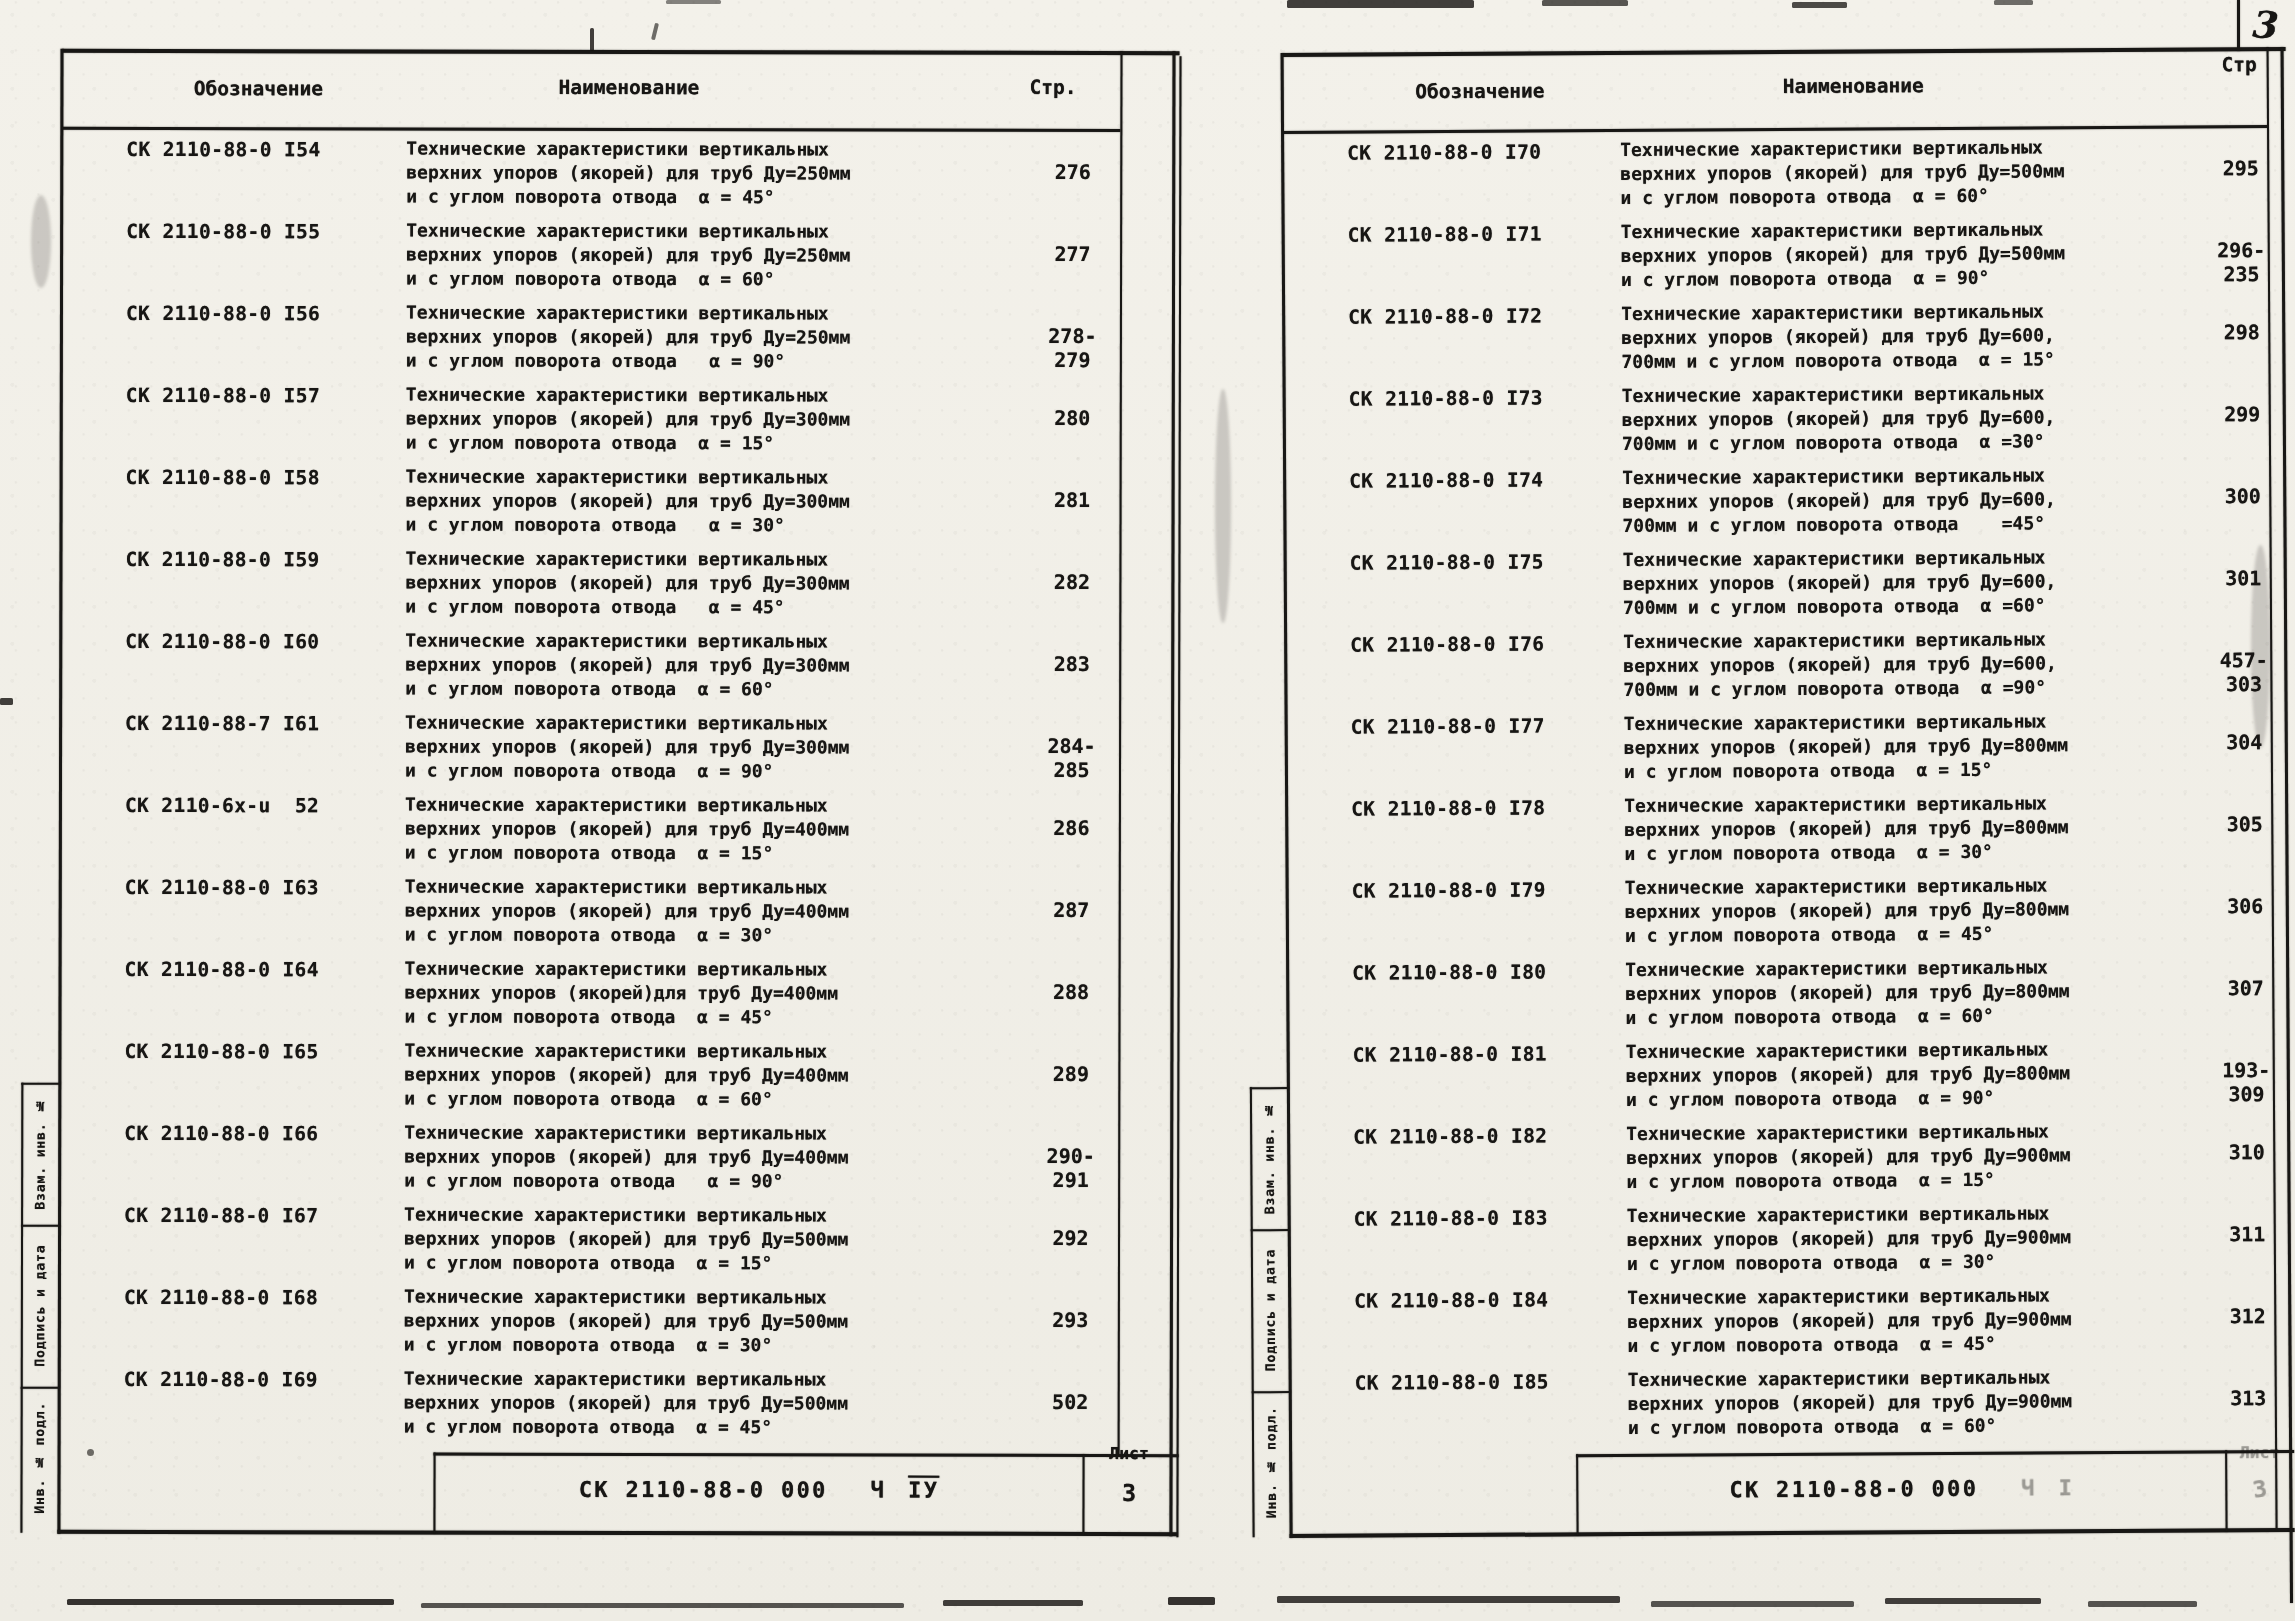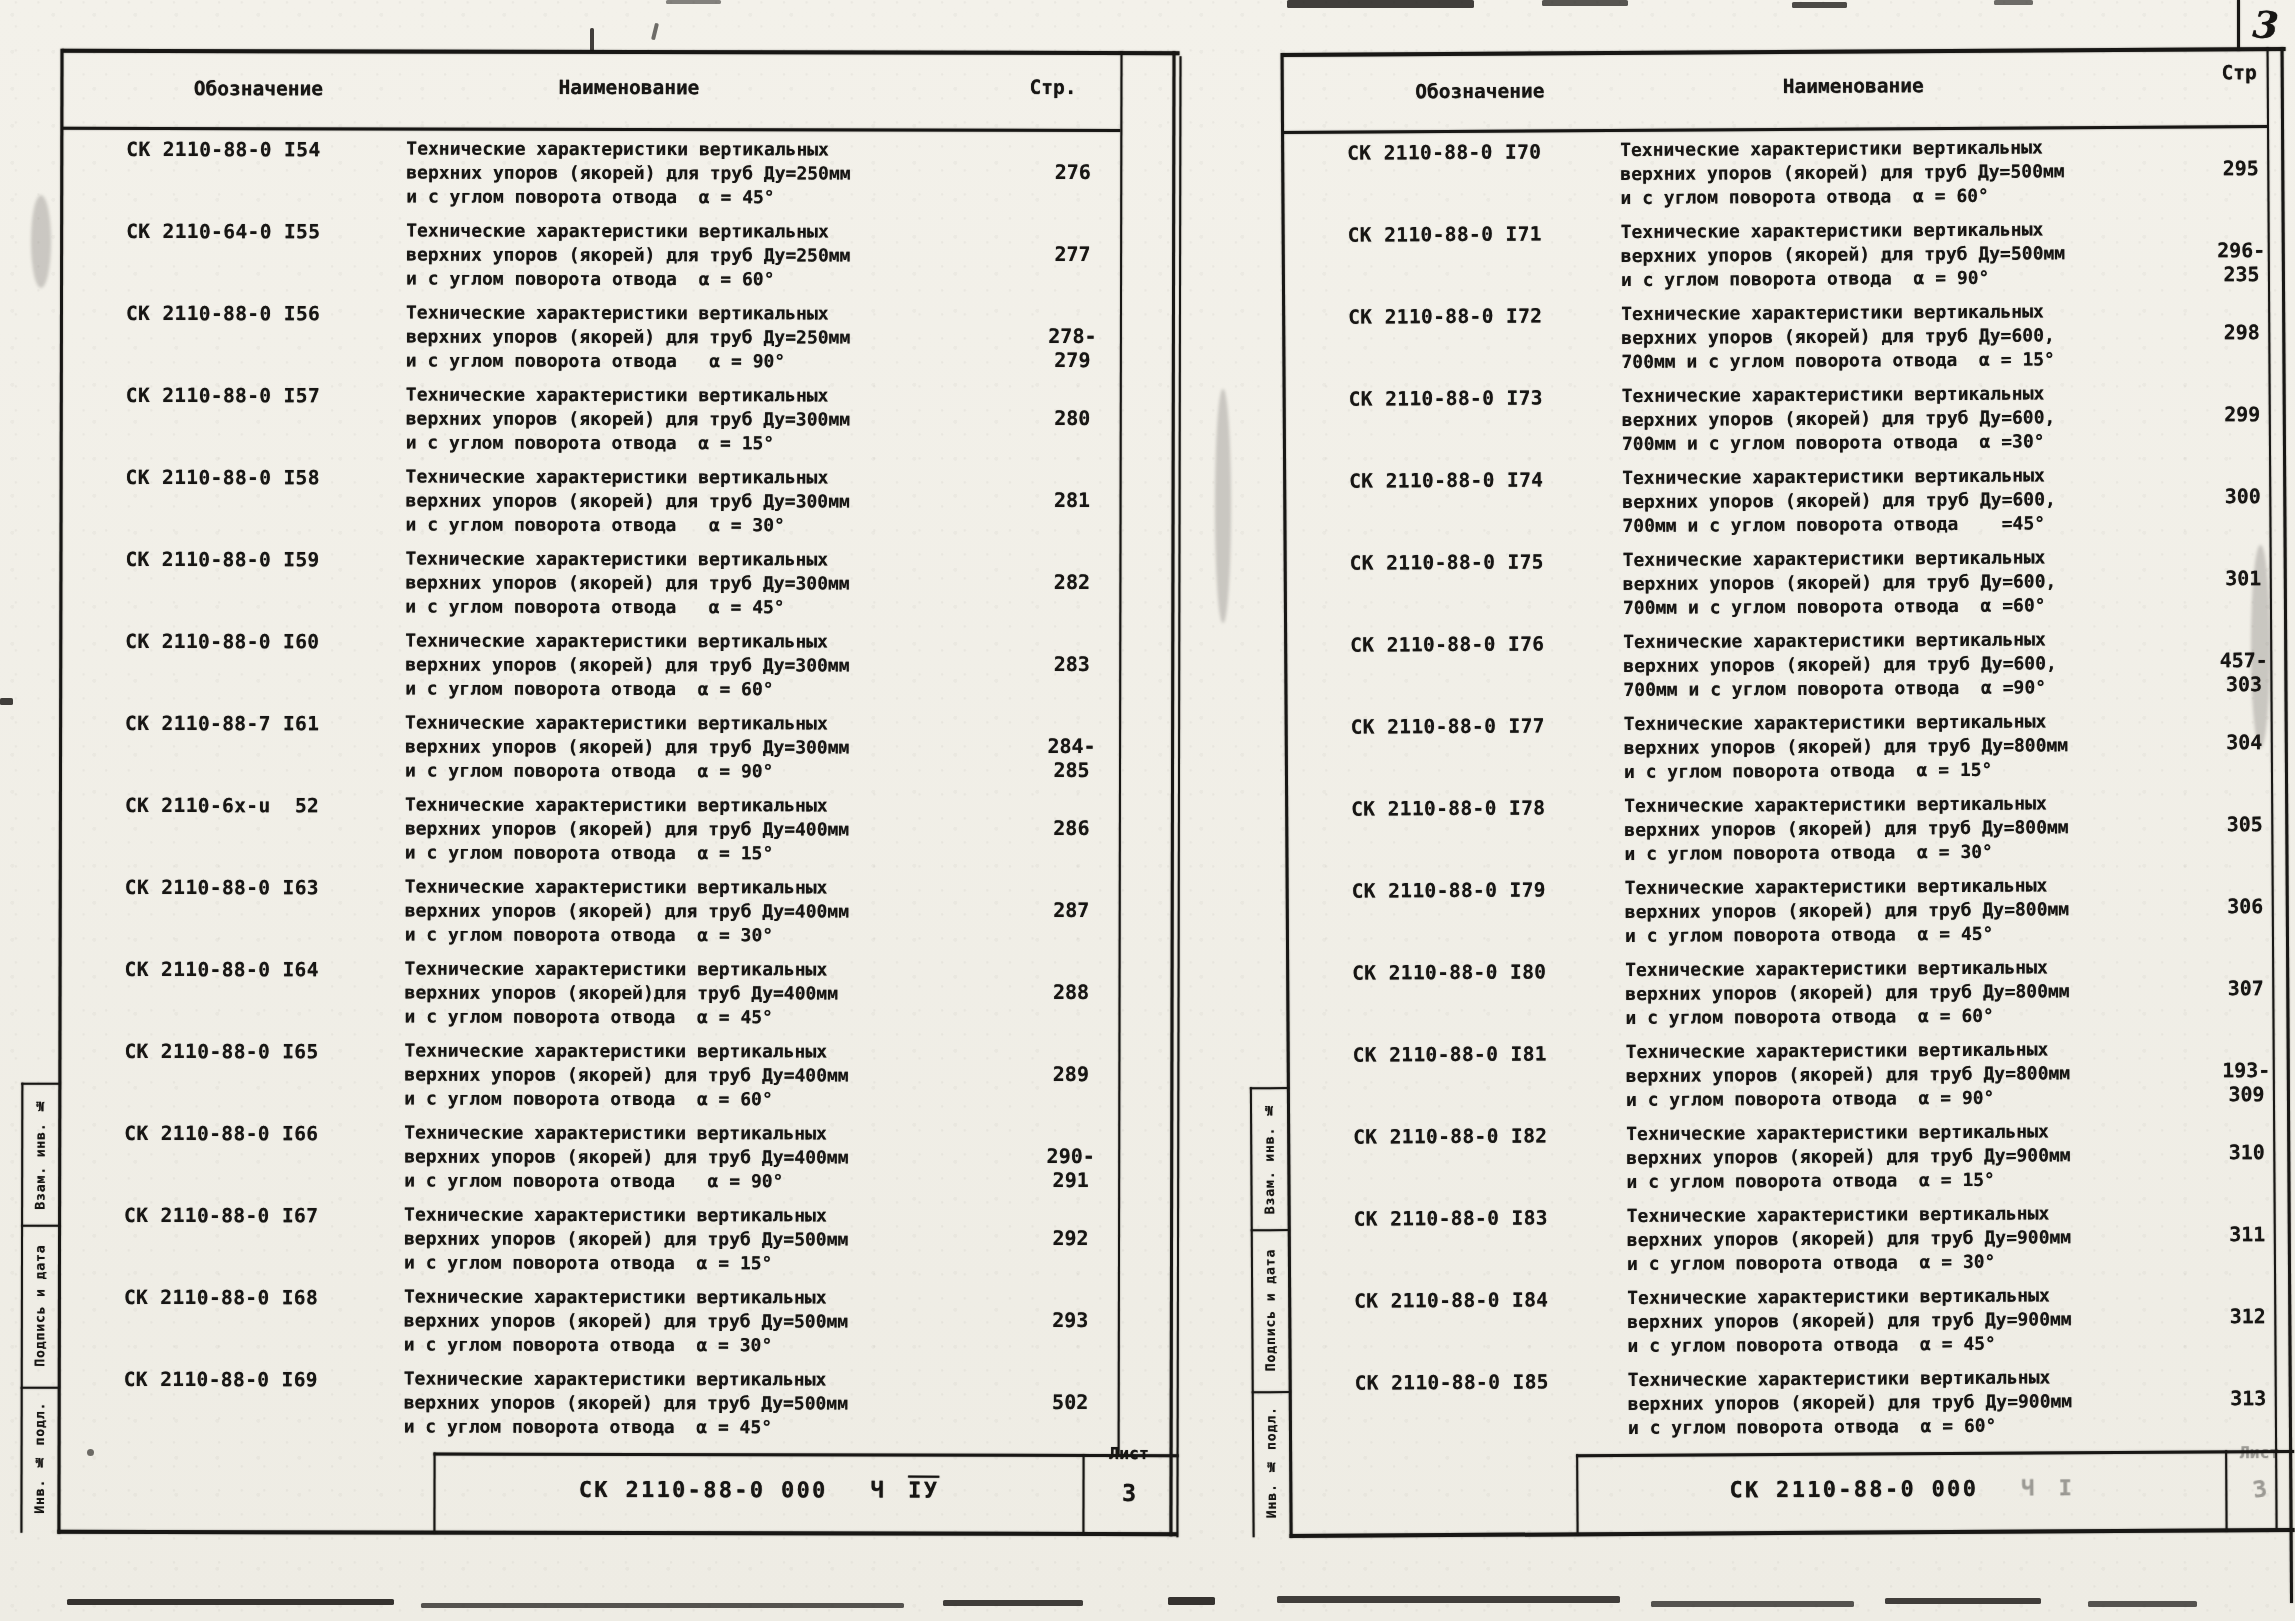--- a/index.html
+++ b/index.html
@@ -73,21 +73,21 @@
             <span class="l1">Технические характеристики вертикальных</span>
             <span class="l2">верхних упоров (якорей) для труб Ду=250мм</span>
             <span class="l3">и с углом поворота отвода  α = 45°</span>
           </span>
     <span class="p">
             <span class="p1">276</span>
             <span class="p2"></span>
           </span>
   </div>
         <div class="row">
-    <span class="d">СК 2110-64-0 I55</span>
+    <span class="d">СК 2110-88-0 I55</span>
     <span class="desc">
             <span class="l1">Технические характеристики вертикальных</span>
             <span class="l2">верхних упоров (якорей) для труб Ду=250мм</span>
             <span class="l3">и с углом поворота отвода  α = 60°</span>
           </span>
     <span class="p">
             <span class="p1">277</span>
             <span class="p2"></span>
           </span>
   </div>
@@ -281,21 +281,21 @@
 
     <div class="ln" style="left:1287px;top:50px;width:1003px;height:3.9px"></div>
     <div class="ln" style="left:1285px;top:50px;width:3.1px;height:1485px"></div>
     <div class="ln" style="left:1285px;top:1531px;width:1005px;height:3.9px"></div>
     <div class="ln" style="left:2271px;top:50px;width:2.3px;height:1482px"></div>
     <div class="ln" style="left:2285px;top:50px;width:3.1px;height:1556px"></div>
     <div class="ln" style="left:1287px;top:128px;width:984px;height:3.1px"></div>
 
     <div class="txt hdr" style="left:1375px;top:78px;width:218px">Обозначение</div>
     <div class="txt hdr" style="left:1729px;top:75px;width:257px">Наименование</div>
-    <div class="txt hdr" style="left:2197px;top:64px;width:93px">Стр</div>
+    <div class="txt hdr" style="left:2197px;top:56px;width:93px">Стр</div>
 
     <div class="rows" id="rowsR" style="left:1351px;top:137px;width:943px">
         <div class="row">
     <span class="d">СК 2110-88-0 I70</span>
     <span class="desc">
             <span class="l1">Технические характеристики вертикальных</span>
             <span class="l2">верхних упоров (якорей) для труб Ду=500мм</span>
             <span class="l3">и с углом поворота отвода  α = 60°</span>
           </span>
     <span class="p">

